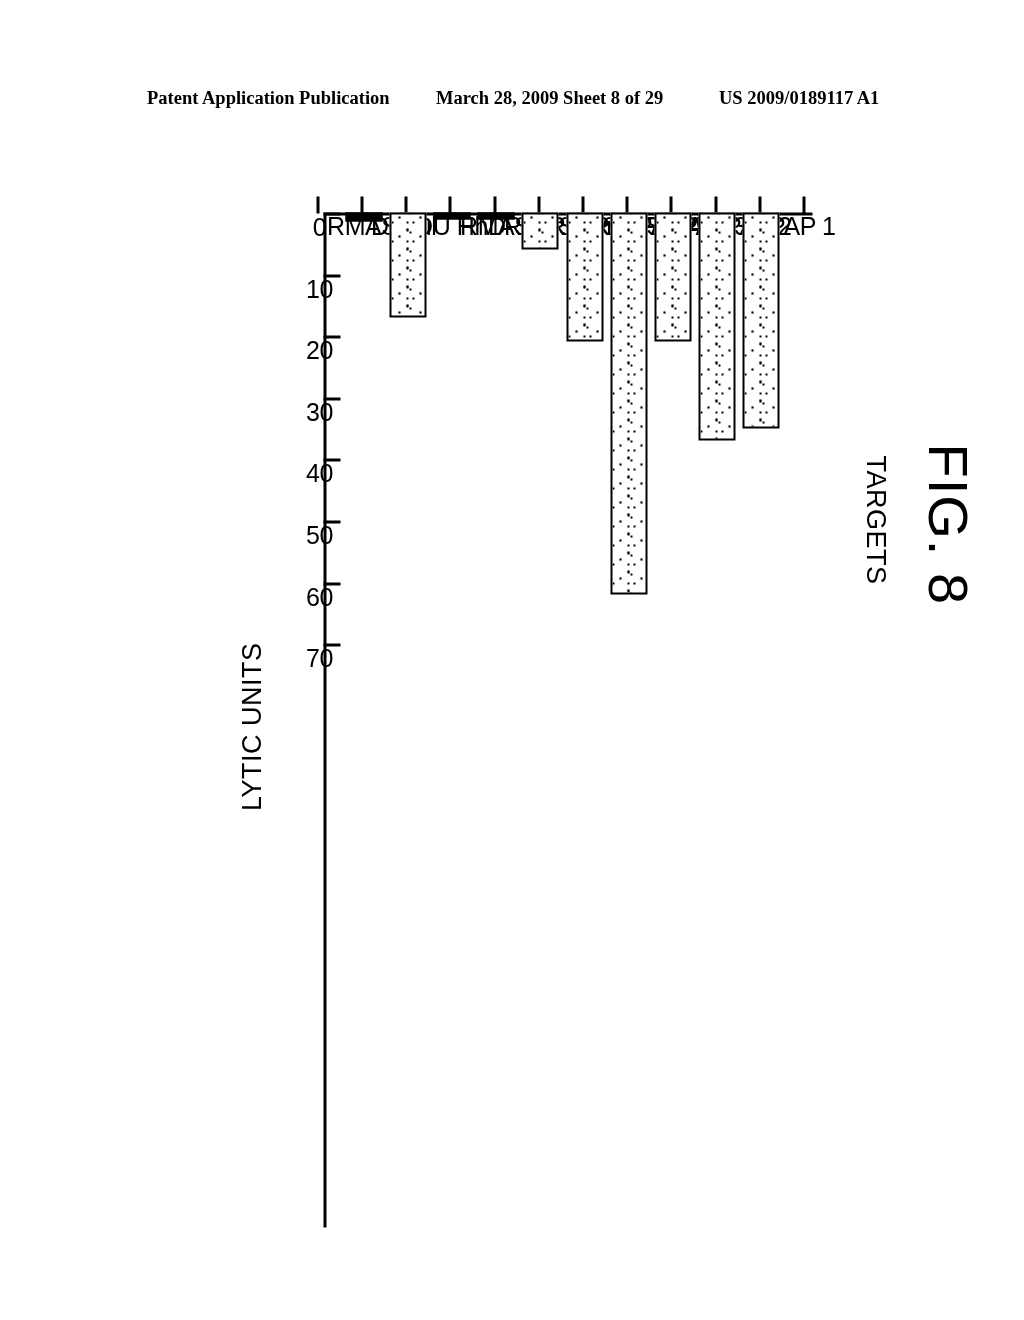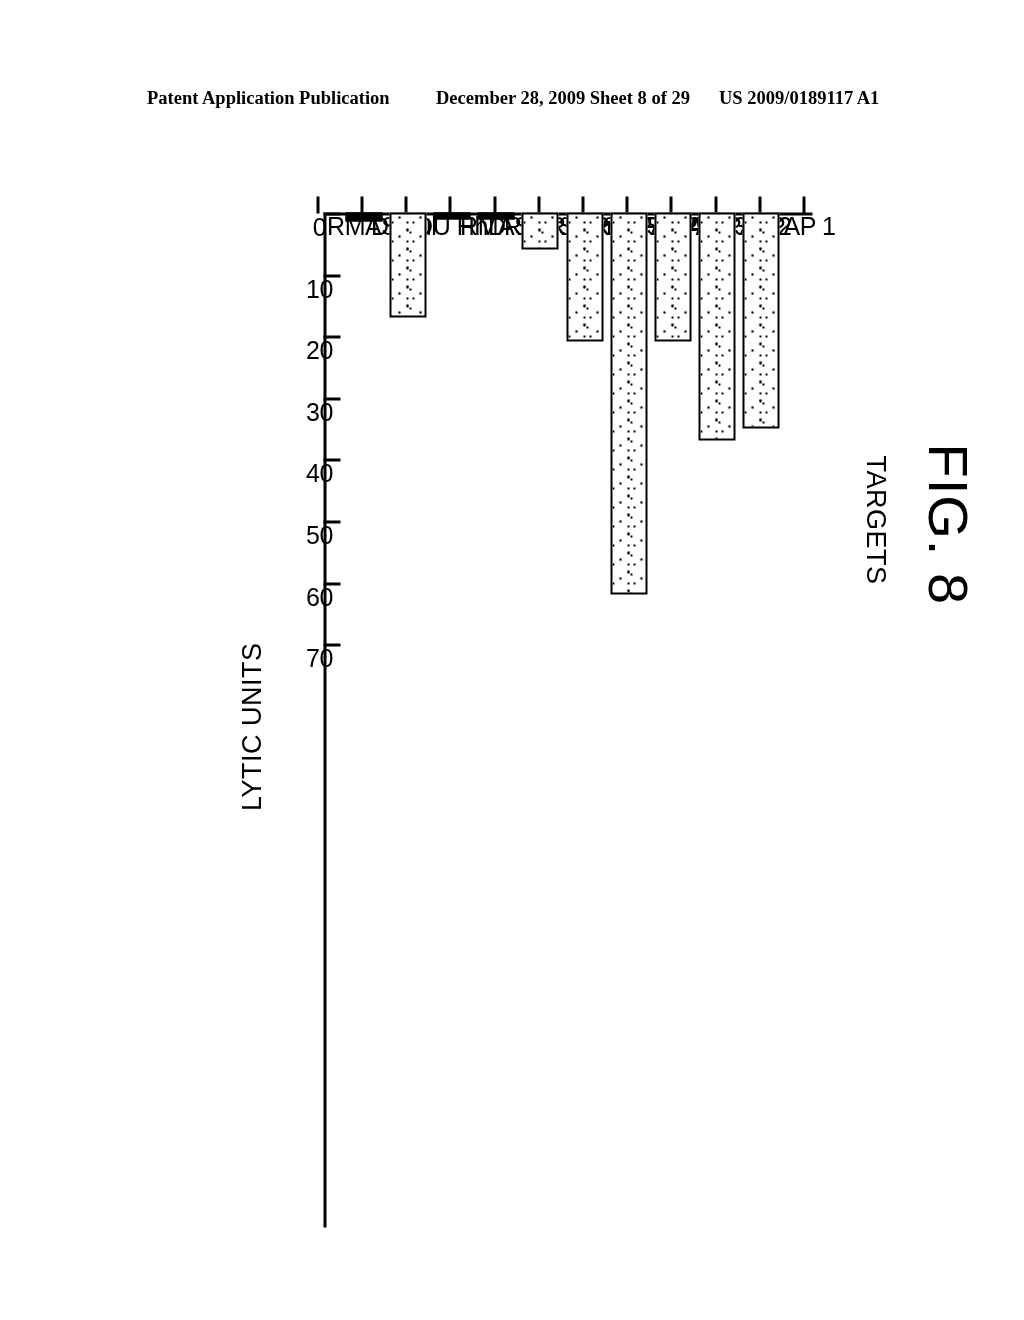--- a/index.html
+++ b/index.html
@@ -174,21 +174,21 @@
     color: #000;
     white-space: nowrap;
     letter-spacing: 1px;
   }
 </style>
 </head>
 <body>
 
 <div id="patent-header">
   <span class="hdr-pub">Patent Application Publication</span>
-  <span class="hdr-date">December 28, 2009  Sheet 8 of 29</span>
+  <span class="hdr-date">March 28, 2009  Sheet 8 of 29</span>
   <span class="hdr-num">US 2009/0189117 A1</span>
 </div>
 
 <div id="figure-area">
   <div id="chart-rotor">
     <div id="plot">
 
       <div class="axis-line" id="category-axis-line"></div>
       <div class="axis-line" id="value-axis-line"></div>
 

